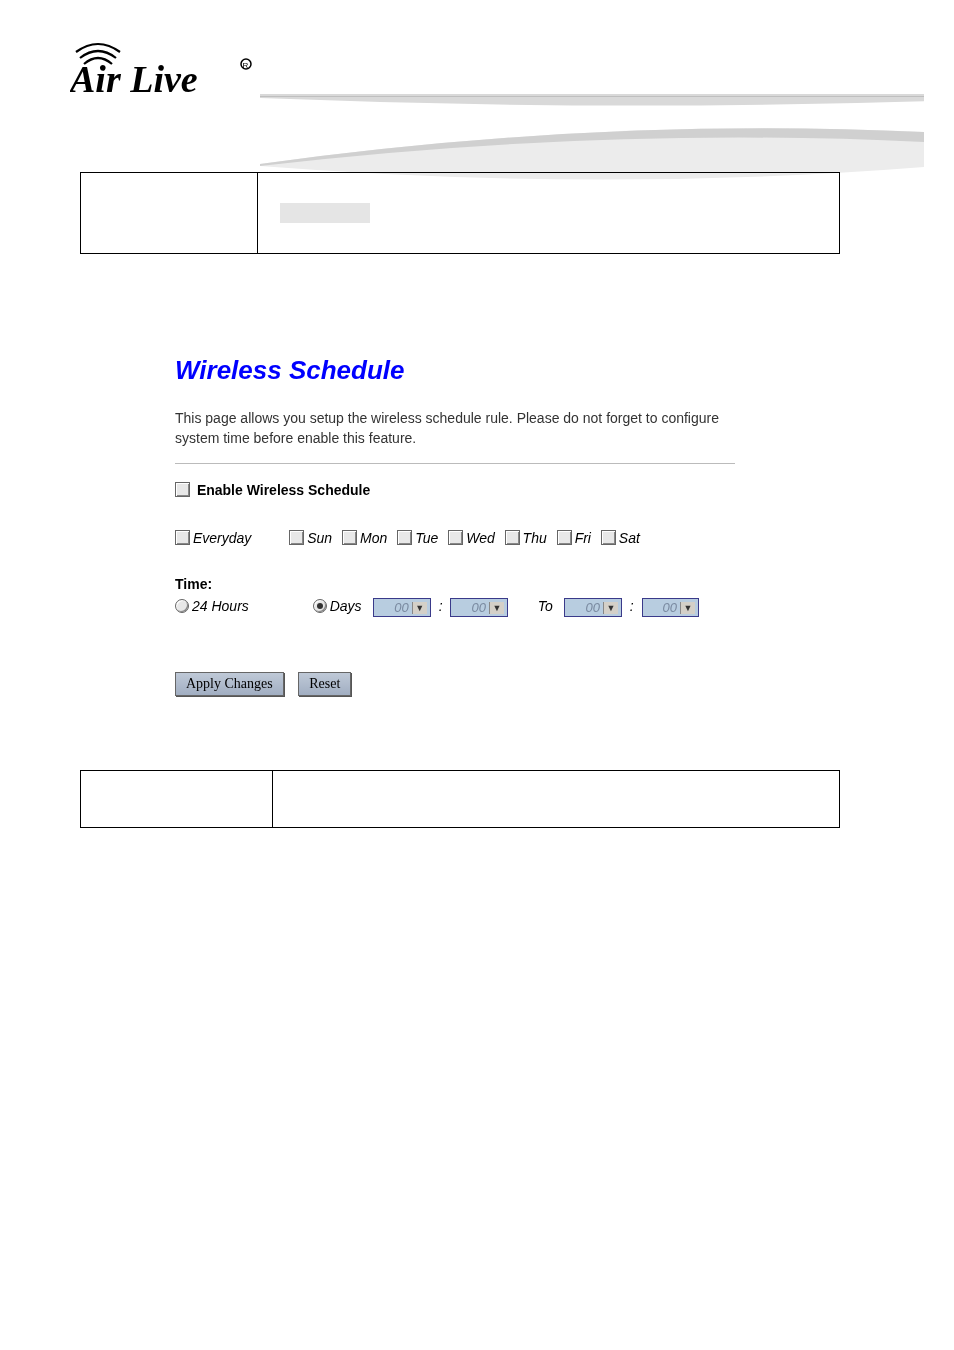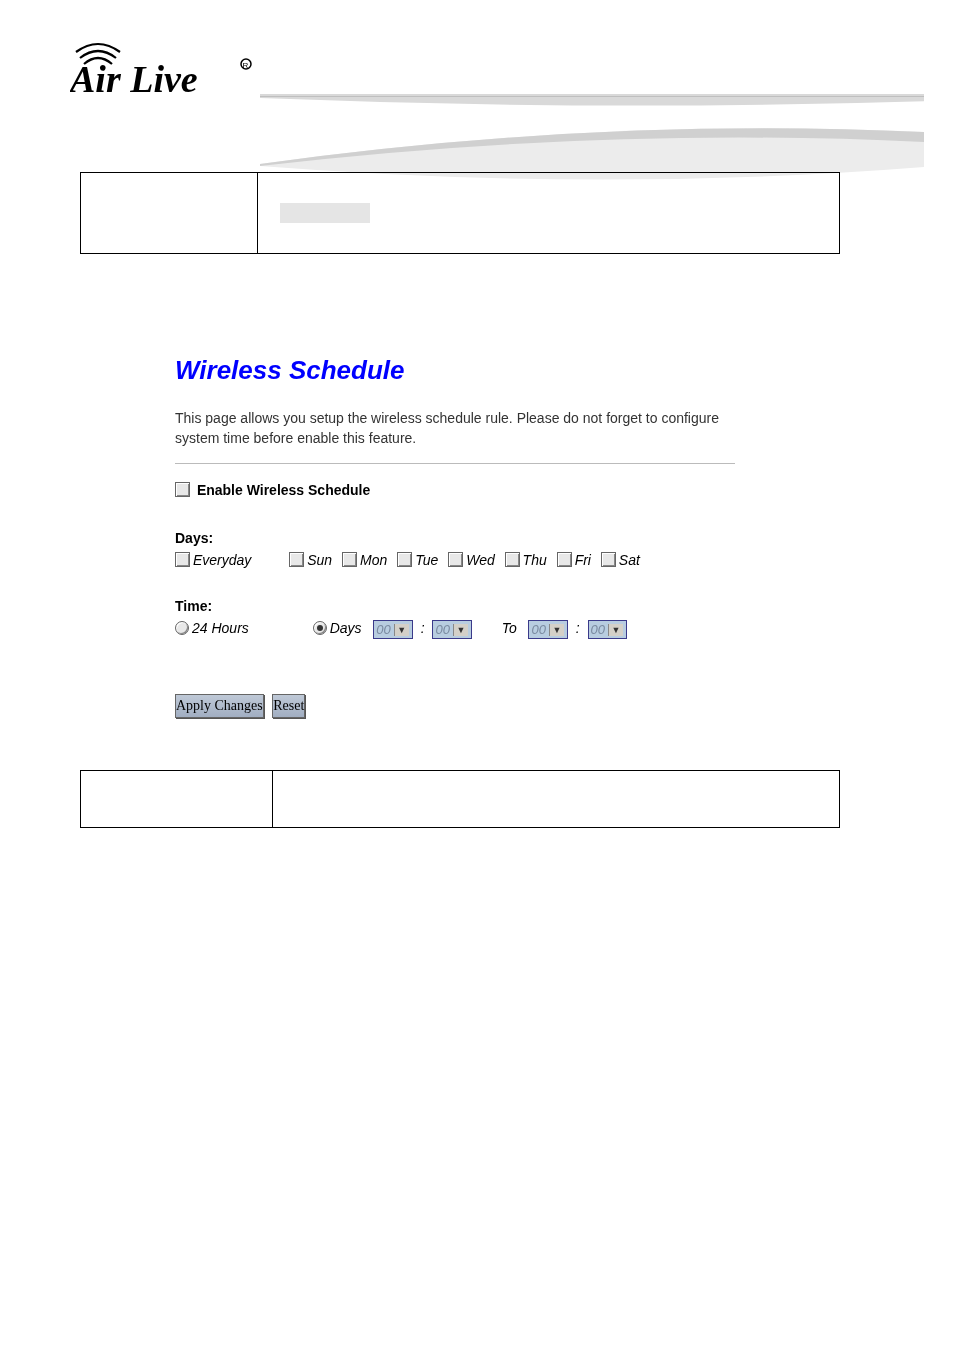--- a/index.html
+++ b/index.html
@@ -119,21 +119,21 @@
     margin-right: 6px;
     font-style: italic;
   }
   .days-col2 { display:inline-block; margin-left: 28px; }
   .time-label { margin-top: 30px; }
   .sel-box {
     display: inline-block;
     border: 1px solid #3a3a8a;
     background: #b8cde0;
     color: #7a8aa0;
-    padding: 1px 3px 1px 2px;
+    padding: 1px 3px 1px 20px;
     font-size: 13px;
     vertical-align: middle;
   }
   .sel-box .arr {
     display: inline-block;
     width: 14px;
     text-align: center;
     background: #d4d0c8;
     color: #333;
     margin-left: 3px;
@@ -143,22 +143,22 @@
     line-height: 12px;
   }
   .colon { display:inline-block; padding: 0 4px; }
   .gap { display:inline-block; width: 22px; }
   .btn {
     display: inline-block;
     border: 1px solid #666;
     background: linear-gradient(#bfc9d7,#a1aec2);
     font-family: "Times New Roman", serif;
     font-size: 14px;
-    padding: 3px 0;
-    margin-right: 4px;
+    padding: 3px 10px;
+    margin-right: 10px;
     box-shadow: 1px 1px 0 #555;
   }
   .buttons { margin-top: 55px; }
   
   .tbl2 { top: 770px; }
   .tbl2 td {
     border: 1px solid #000;
     padding: 28px 8px;
   }
   .tbl2 td.c1 { width: 175px; }
@@ -204,21 +204,20 @@
   <div class="shot">
     <div class="shot-title">Wireless Schedule</div>
     <div class="shot-desc">This page allows you setup the wireless schedule rule. Please do not forget to configure system time before enable this feature.</div>
 
     <div class="form-row bold">
       <span class="chk"></span>
       <span>Enable Wireless Schedule</span>
     </div>
 
     <div class="form-row" style="margin-top:32px;">
-      <div class="bold">Days:</div>
       <div class="day-row">
         <span class="day-item">
           <span class="chk"></span><span>Everyday</span>
         </span>
         <span class="days-col2">
           <span class="day-item"><span class="chk"></span><span>Sun</span></span>
           <span class="day-item"><span class="chk"></span><span>Mon</span></span>
           <span class="day-item"><span class="chk"></span><span>Tue</span></span>
           <span class="day-item"><span class="chk"></span><span>Wed</span></span>
           <span class="day-item"><span class="chk"></span><span>Thu</span></span>

